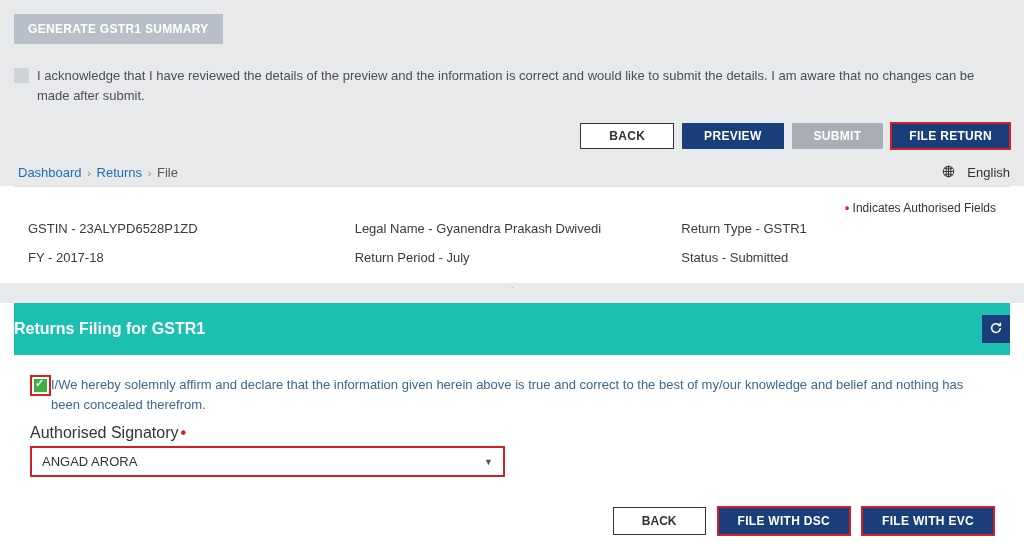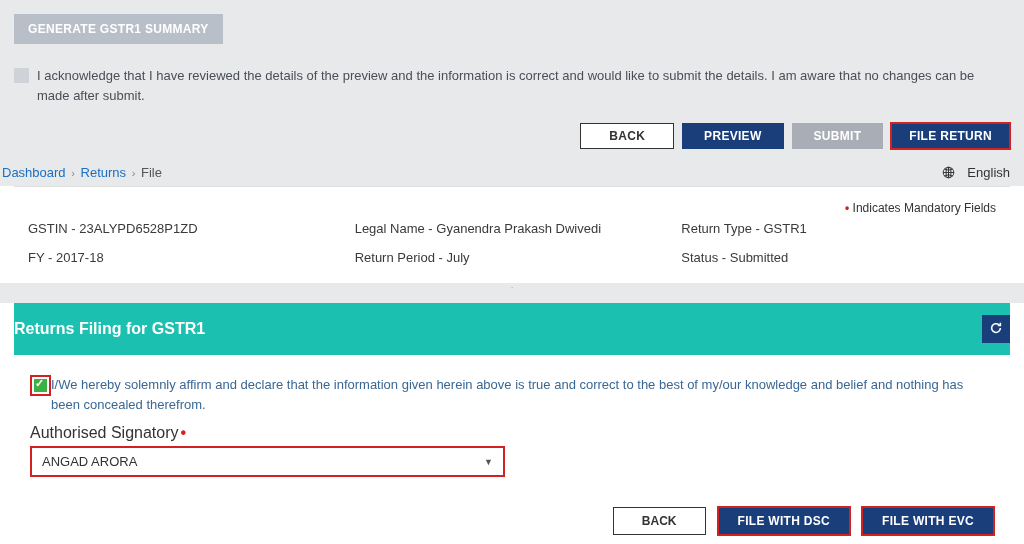--- a/index.html
+++ b/index.html
@@ -14,25 +14,25 @@
     .ack-text { color: #4a4e55; line-height: 1.5; font-size: 13px; }
     
     .btn-row-1 { display: flex; gap: 8px; justify-content: flex-end; margin-top: 18px; }
     .btn { padding: 6px 22px; font-size: 12px; font-weight: bold; border: none; cursor: pointer; letter-spacing: 0.3px; }
     .btn-back { background: #fff; color: #333; border: 1px solid #333; padding: 5px 28px; }
     .btn-preview { background: #1a3e7a; color: #fff; }
     .btn-submit { background: #a9aeb6; color: #fff; }
     .btn-file-return { background: #1a3e7a; color: #fff; padding-left:18px; padding-right:18px; }
     .red-border { outline: 2px solid #d32020; outline-offset: -1px; }
     
-    .breadcrumb-row { display: flex; align-items: center; justify-content: space-between; background: #e8e9eb; padding: 8px 14px 6px 2px; font-size: 13px; }
+    .breadcrumb-row { display: flex; align-items: center; justify-content: space-between; background: #e8e9eb; padding: 8px 14px 6px 18px; font-size: 13px; }
     .breadcrumb { color: #555; }
     .breadcrumb a { color: #1a6fbf; text-decoration: none; }
     .breadcrumb .sep { color: #888; margin: 0 2px; font-size:11px; }
-    .language-sel { color: #333; display: flex; align-items: center; gap: 12px; }
+    .language-sel { color: #333; display: flex; gap: 12px; }
     .globe-icon { width: 13px; height: 13px; display: inline-block; }
     
     .info-panel { background: #fff; padding: 14px 14px 18px 14px; margin: 0 14px; border-top: 1px solid #e0e0e0; }
     .mandatory-note { text-align: right; font-size: 12px; color: #333; margin-bottom: 6px; }
     .red-star { color: #d32020; font-weight: bold; }
     .info-grid { display: grid; grid-template-columns: 1fr 1fr 1fr; gap: 14px 12px; color: #3a3a3a; }
     .info-cell { font-size: 13px; }
     
     .divider-gap { height: 20px; background: #e8e9eb; }
     .tiny-mark { text-align:center; font-size:8px; color:#888; position:relative; top:-2px;}
@@ -93,21 +93,21 @@
         <ellipse cx="8" cy="8" rx="3" ry="6.5"></ellipse>
       </svg>
     </span>
     <span>English</span>
   </div>
 </div>
 
 <div class="info-panel">
   <div class="mandatory-note">
     <span class="red-star">•</span>
-    <span>Indicates Mandatory Fields</span>
+    <span>Indicates Authorised Fields</span>
   </div>
   <div class="info-grid">
     <div class="info-cell">GSTIN - 23ALYPD6528P1ZD</div>
     <div class="info-cell">Legal Name - Gyanendra Prakash Dwivedi</div>
     <div class="info-cell">Return Type - GSTR1</div>
     <div class="info-cell">FY - 2017-18</div>
     <div class="info-cell">Return Period - July</div>
     <div class="info-cell">Status - Submitted</div>
   </div>
 </div>

